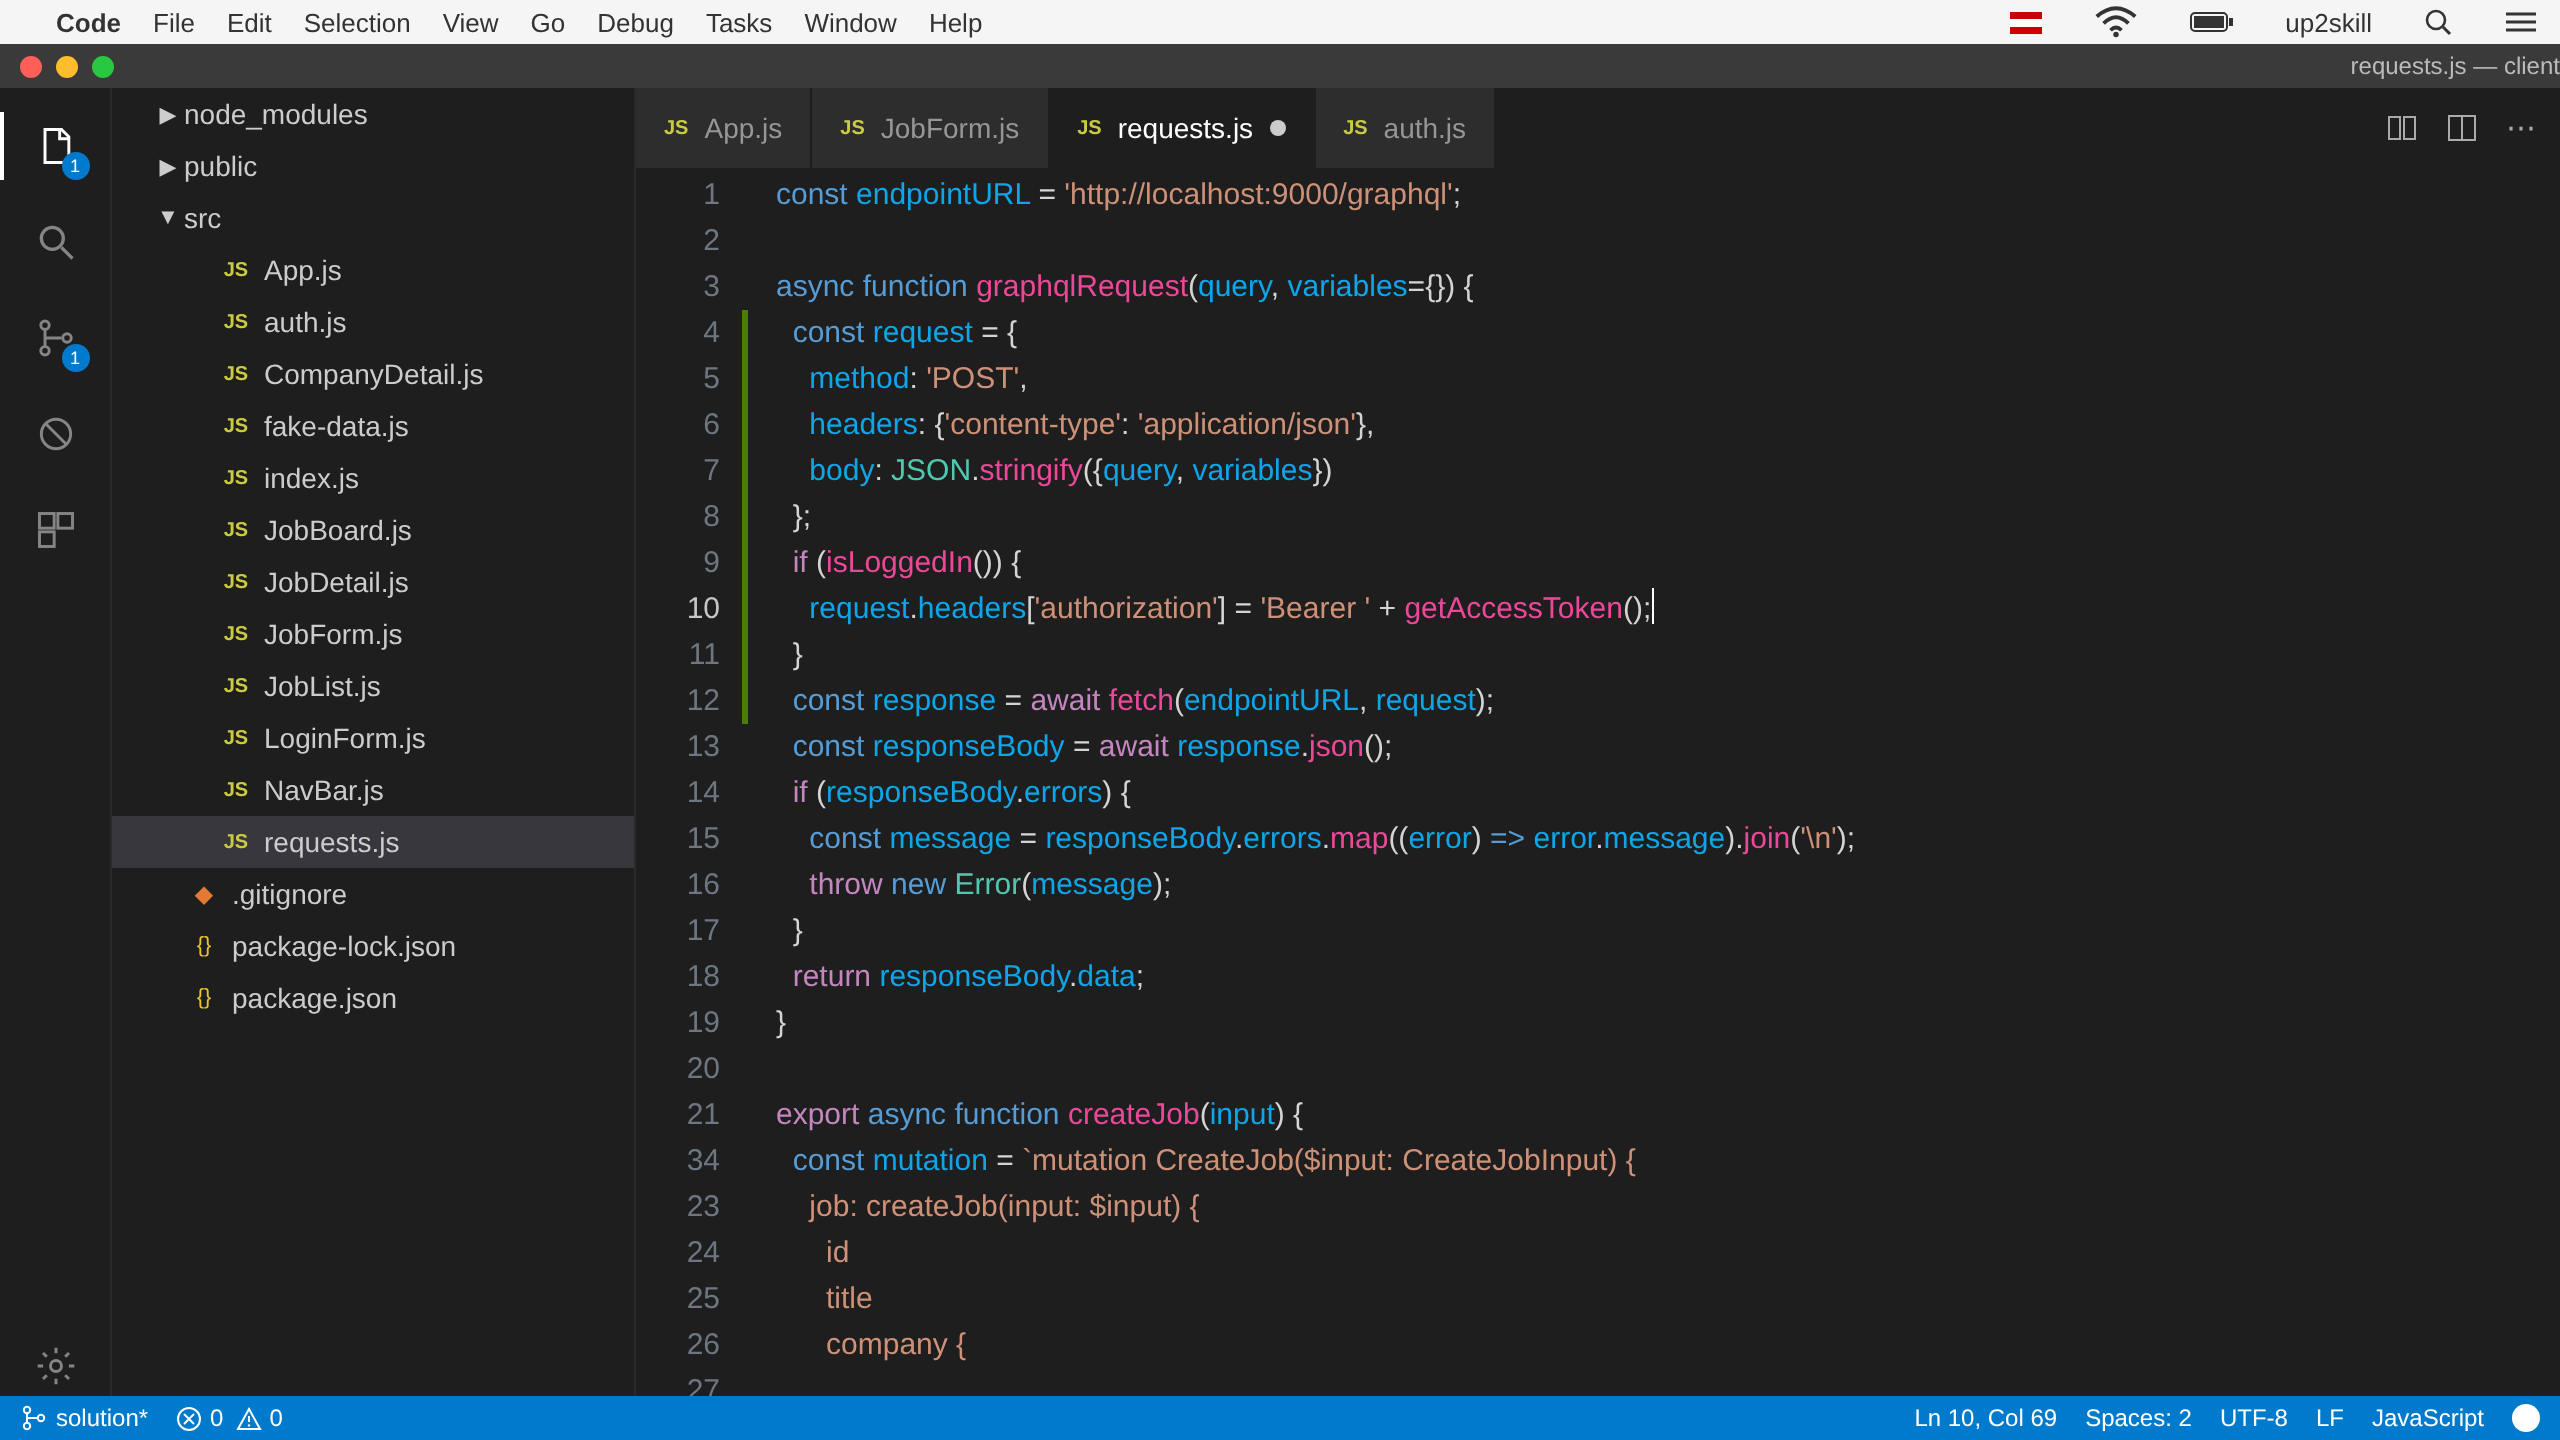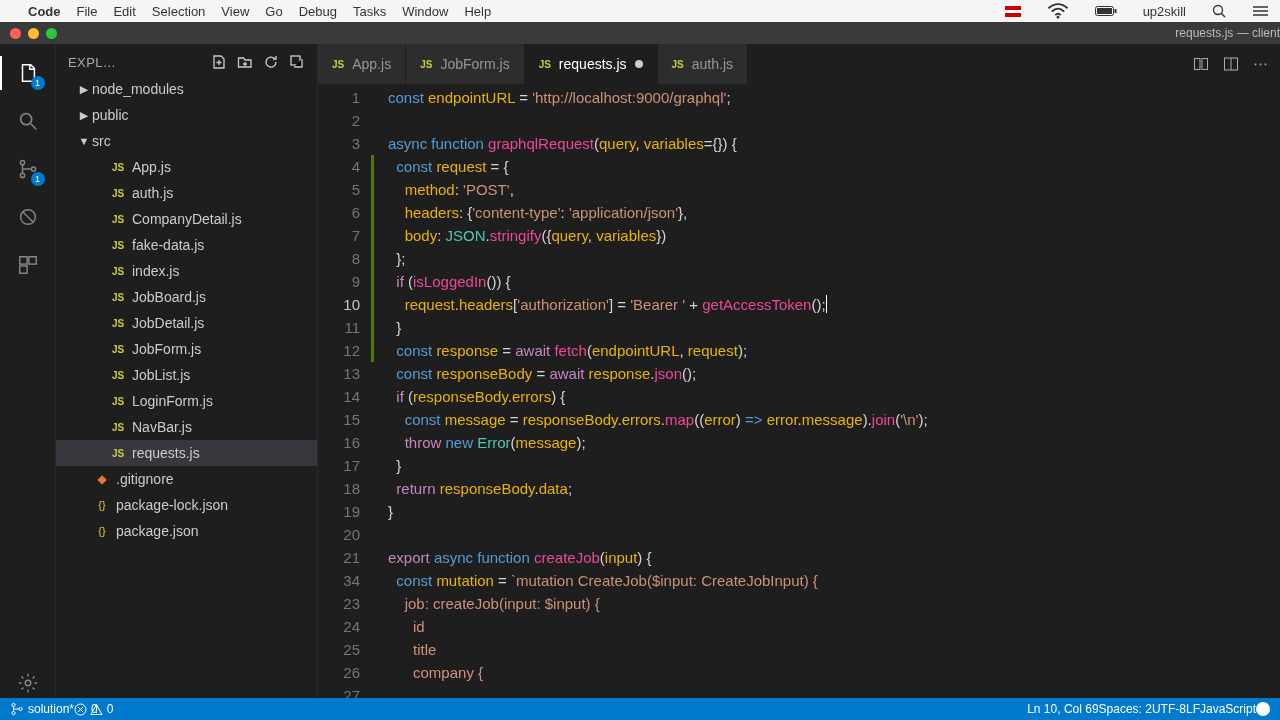--- a/index.html
+++ b/index.html
@@ -61,28 +61,28 @@
 .gutter { width: 58px; text-align: right; color: #6e7681; padding-right: 16px; padding-top: 2px; user-select: none; position: relative; }
 .gutter .ln { height: 23px; }
 .gutter .hl { color: #c6c6c6; }
 .gutter .mark { position: absolute; right: 2px; width: 3px; height: 23px; background: #487e02; }
 .code-body { flex: 1; padding-top: 2px; padding-left: 12px; white-space: pre; color: #d4d4d4; }
 .code-body .line { height: 23px; }
 .tok-kw { color: #c586c0; }
 .tok-kw2 { color: #569cd6; }
 .tok-fn { color: #ec4899; }
 .tok-str { color: #ce9178; }
-.tok-var { color: #eab308; }
+.tok-var { color: #0ea5e9; }
 .tok-type { color: #4ec9b0; }
 .tok-op { color: #d4d4d4; }
 .tok-url { }
 .cursor { display: inline-block; width: 1px; height: 18px; background: #fff; vertical-align: -3px; }
 
 
-.statusbar { height: 22px; background: #007acc; color: #fff; display: flex; align-items: center; font-size: 12px; padding: 0 10px; }
+.statusbar { height: 22px; background: #007acc; color: #fff; display: flex; align-items: center; font-size: 12px; padding: 0 10px; gap: 14px; }
 .statusbar .sb-item { display: flex; align-items: center; gap: 4px; cursor: pointer; }
 .statusbar .spacer { flex: 1; }
 .statusbar .avatar { width: 14px; height: 14px; border-radius: 50%; background: #fff; }
 
 svg { display: block; }
 .ic { width: 22px; height: 22px; }
 </style>
 </head>
 <body>
 
@@ -180,48 +180,20 @@
     <div class="spacer"></div>
     <div class="act">
       <svg class="ic" viewBox="0 0 24 24">
           <circle cx="12" cy="12" r="3" fill="none" stroke="currentColor" stroke-width="1.6"></circle>
           <path fill="none" stroke="currentColor" stroke-width="1.6" d="M12 2v3M12 19v3M2 12h3M19 12h3M4.9 4.9l2.1 2.1M17 17l2.1 2.1M4.9 19.1L7 17M17 7l2.1-2.1"></path>
         </svg>
     </div>
   </div>
 
   <div class="sidebar">
-    <div class="sidebar-header">
-      <span class="title">EXPL…</span>
-      <div class="actions">
-        <span>
-            <svg width="16" height="16" viewBox="0 0 16 16">
-              <path fill="none" stroke="#ccc" stroke-width="1.3" d="M3 2h7l3 3v9H3z"></path>
-              <path stroke="#ccc" stroke-width="1.3" d="M8 6v5M5.5 8.5h5"></path>
-            </svg>
-          </span>
-        <span>
-            <svg width="16" height="16" viewBox="0 0 16 16">
-              <path fill="none" stroke="#ccc" stroke-width="1.3" d="M1.5 4h5l1.5 2h6v7h-12.5z"></path>
-              <path stroke="#ccc" stroke-width="1.3" d="M8 8v4M6 10h4"></path>
-            </svg>
-          </span>
-        <span>
-            <svg width="16" height="16" viewBox="0 0 16 16">
-              <path fill="none" stroke="#ccc" stroke-width="1.3" d="M13 8a5 5 0 1 1-1.5-3.5M13 2v3h-3"></path>
-            </svg>
-          </span>
-        <span>
-            <svg width="16" height="16" viewBox="0 0 16 16">
-              <rect x="2" y="2" width="9" height="9" fill="none" stroke="#ccc" stroke-width="1.3"></rect>
-              <path stroke="#ccc" stroke-width="1.3" d="M5 13h8V5"></path>
-            </svg>
-          </span>
-      </div>
-    </div>
     <div class="tree" id="tree">
         <div class="tree-row indent-1">
           <span class="chev">▶</span>
           <span>node_modules</span>
         </div>
         <div class="tree-row indent-1">
           <span class="chev">▶</span>
           <span>public</span>
         </div>
         <div class="tree-row indent-1">

